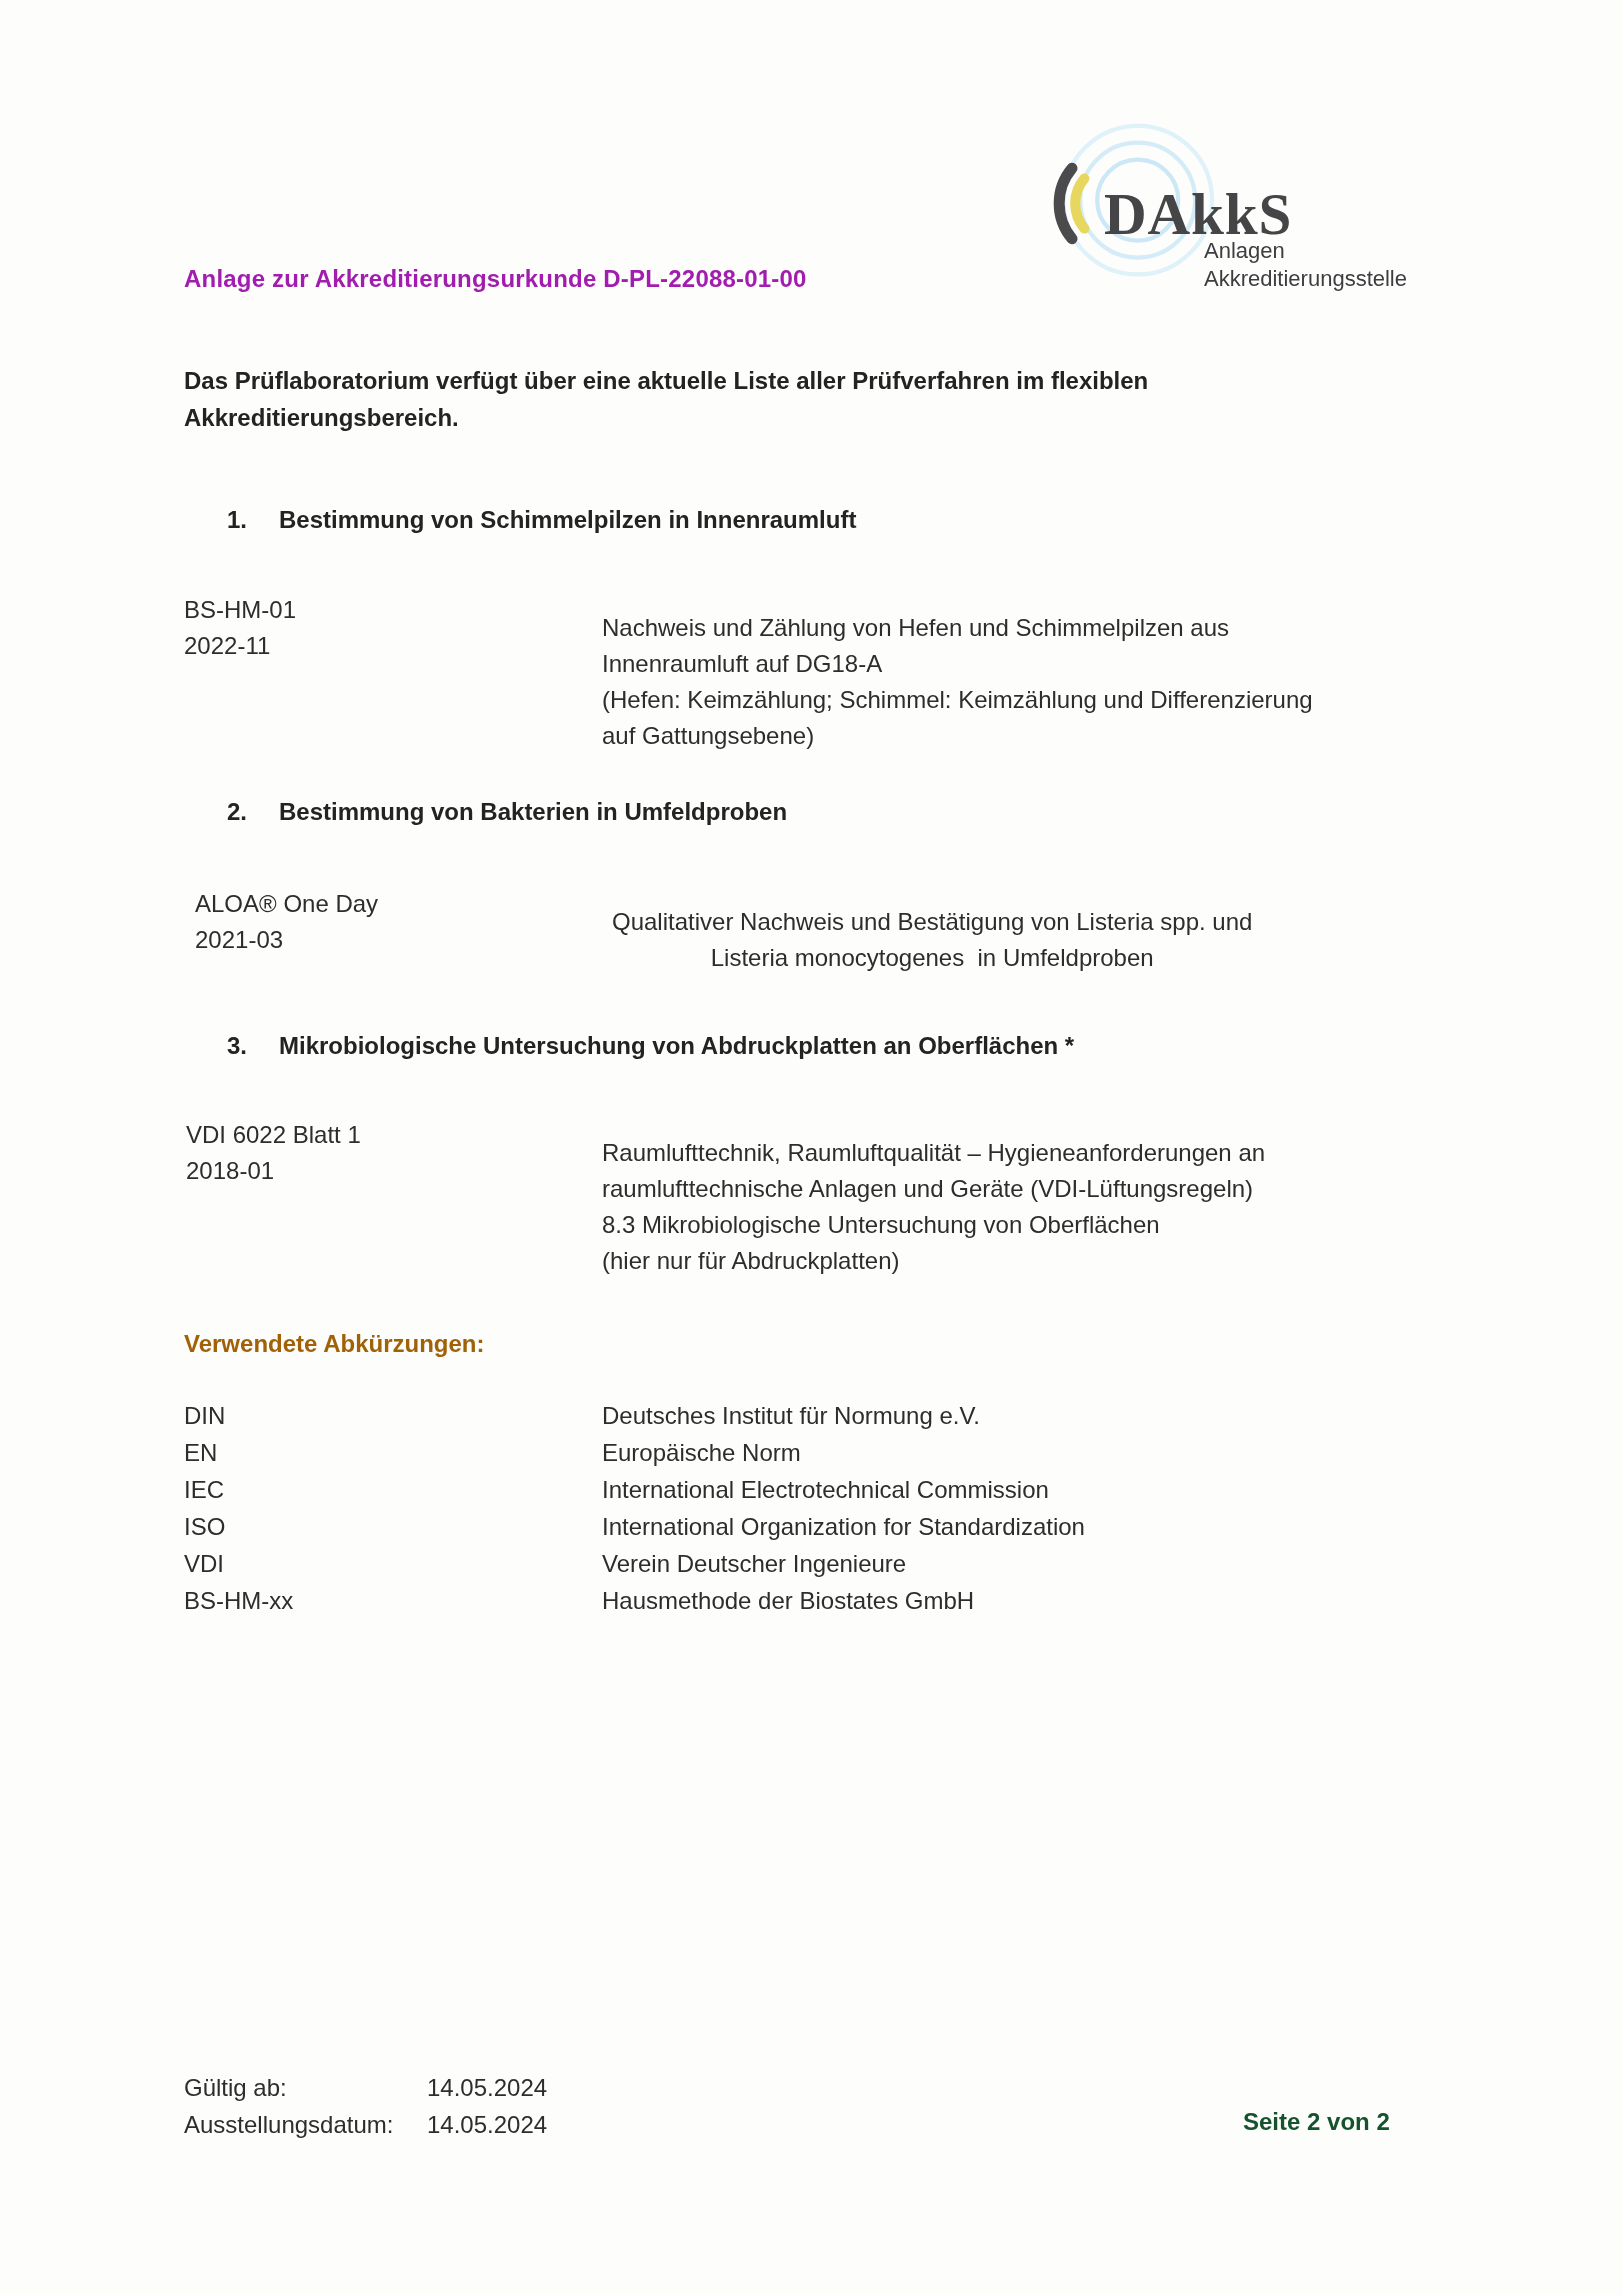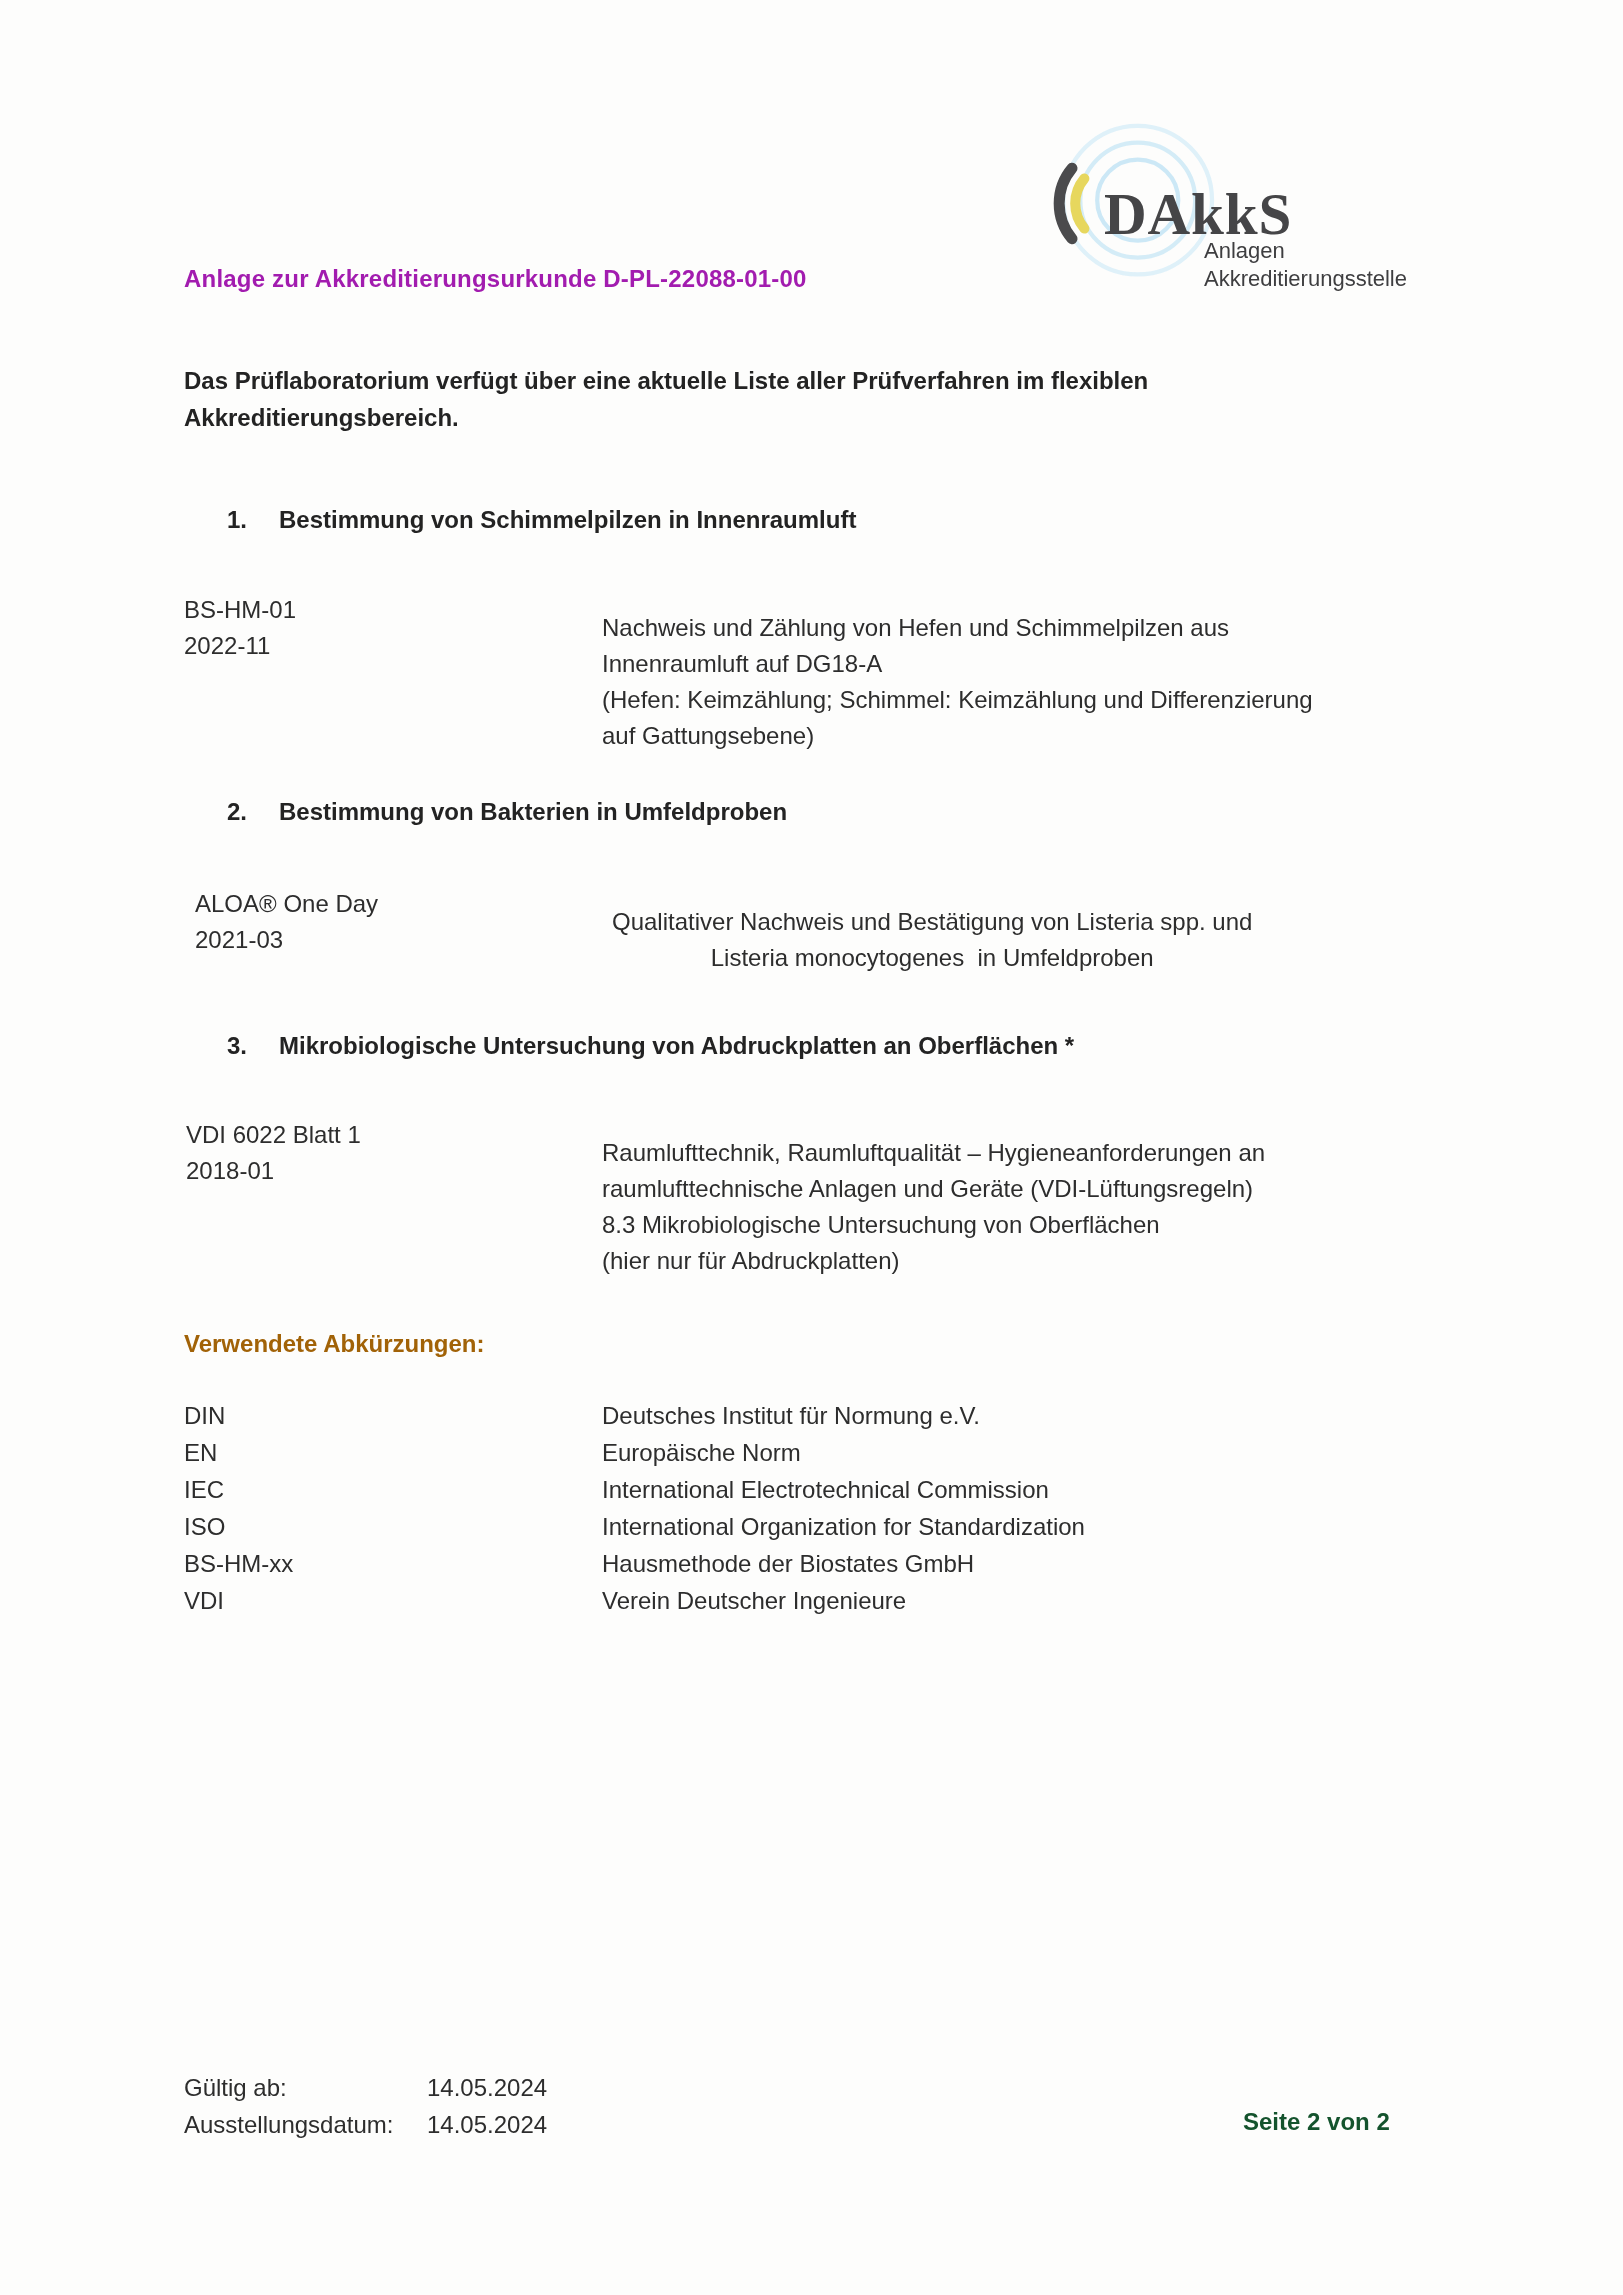--- a/index.html
+++ b/index.html
@@ -150,26 +150,26 @@
     </div>
     <div class="abbr-row">
       <span class="abbr">IEC</span>
       <span class="meaning">International Electrotechnical Commission</span>
     </div>
     <div class="abbr-row">
       <span class="abbr">ISO</span>
       <span class="meaning">International Organization for Standardization</span>
     </div>
     <div class="abbr-row">
+      <span class="abbr">VDI</span>
+      <span class="meaning">Verein Deutscher Ingenieure</span>
+    </div>
+    <div class="abbr-row">
       <span class="abbr">BS-HM-xx</span>
       <span class="meaning">Hausmethode der Biostates GmbH</span>
-    </div>
-    <div class="abbr-row">
-      <span class="abbr">VDI</span>
-      <span class="meaning">Verein Deutscher Ingenieure</span>
     </div>
   </div>
 
   <div class="footer-row" style="top:2074px;">
     <span class="flabel">Gültig ab:</span>
     <span class="fvalue">14.05.2024</span>
   </div>
   <div class="footer-row" style="top:2111px;">
     <span class="flabel">Ausstellungsdatum:</span>
     <span class="fvalue">14.05.2024</span>

